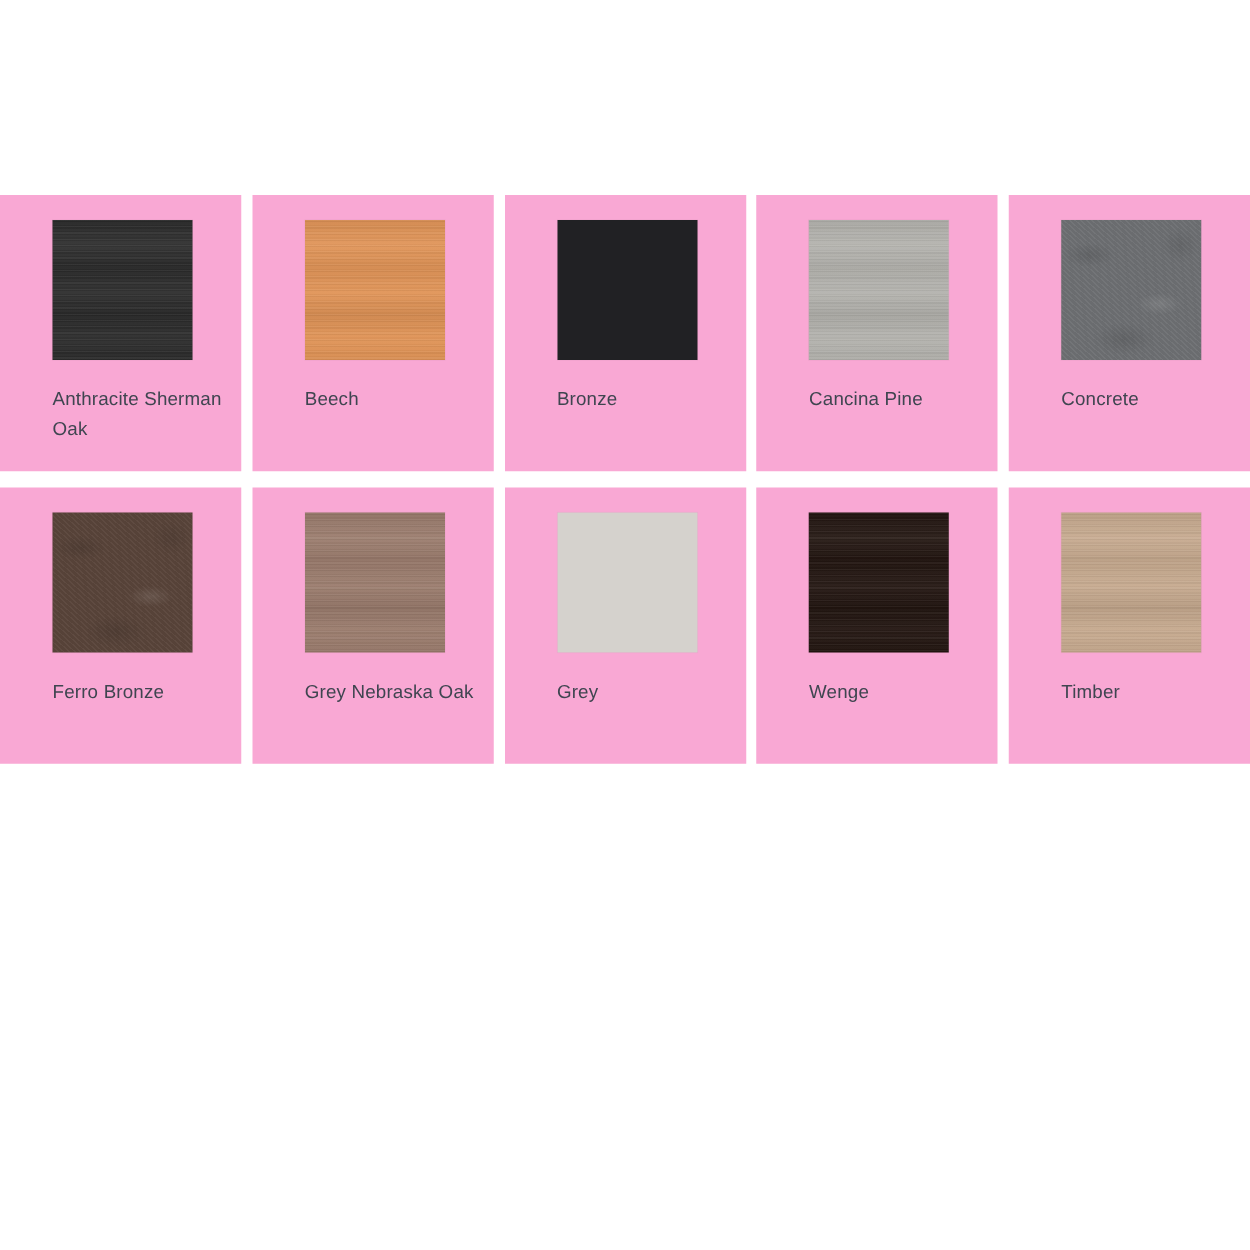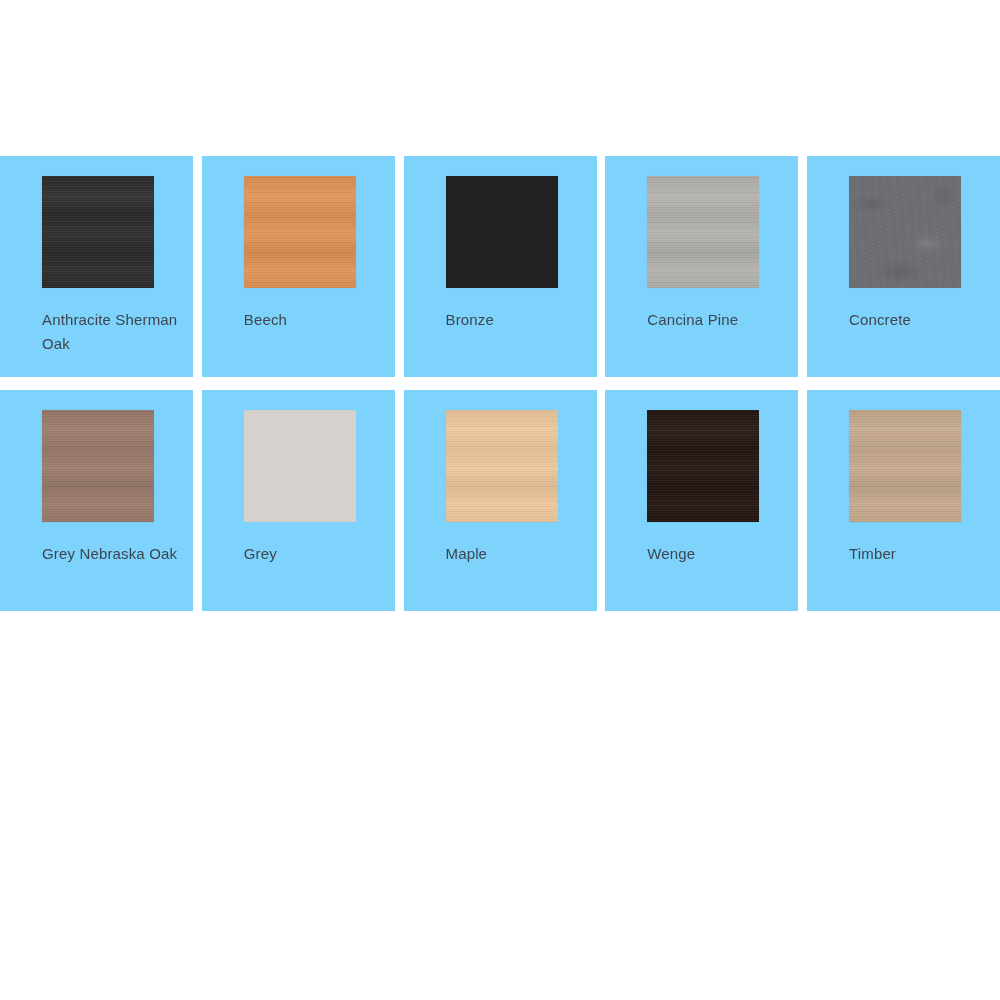--- a/index.html
+++ b/index.html
@@ -20,21 +20,21 @@
     width: 1000px;
     display: grid;
     grid-template-columns: repeat(5, 193px);
     grid-auto-rows: 221px;
     column-gap: 6.5px;
     row-gap: 13px;
     justify-content: space-between;
   }
 
   .swatch-card {
-    background: #7dd3fc;
+    background: #f9a8d4;
     position: relative;
     padding: 20px 0 0 42px;
   }
 
   .swatch-thumb {
     width: 112px;
     height: 112px;
     position: relative;
     overflow: hidden;
     background-color: #cccccc;
@@ -148,30 +148,30 @@
     </div>
     <div class="swatch-card">
       <div class="swatch-thumb grain-h" style="background-color: rgb(179, 178, 173);"></div>
       <div class="swatch-label">Cancina Pine</div>
     </div>
     <div class="swatch-card">
       <div class="swatch-thumb grain-m" style="background-color: rgb(110, 112, 115);"></div>
       <div class="swatch-label">Concrete</div>
     </div>
     <div class="swatch-card">
+      <div class="swatch-thumb grain-m" style="background-color: rgb(89, 68, 58);"></div>
+      <div class="swatch-label">Ferro Bronze</div>
+    </div>
+    <div class="swatch-card">
       <div class="swatch-thumb grain-h" style="background-color: rgb(154, 123, 108);"></div>
       <div class="swatch-label">Grey Nebraska Oak</div>
     </div>
     <div class="swatch-card">
       <div class="swatch-thumb grain-flat" style="background-color: rgb(213, 210, 205);"></div>
       <div class="swatch-label">Grey</div>
-    </div>
-    <div class="swatch-card">
-      <div class="swatch-thumb grain-h" style="background-color: rgb(238, 199, 156);"></div>
-      <div class="swatch-label">Maple</div>
     </div>
     <div class="swatch-card">
       <div class="swatch-thumb grain-h" style="background-color: rgb(34, 21, 16);"></div>
       <div class="swatch-label">Wenge</div>
     </div>
     <div class="swatch-card">
       <div class="swatch-thumb grain-h" style="background-color: rgb(198, 169, 142);"></div>
       <div class="swatch-label">Timber</div>
     </div>
   </div>

